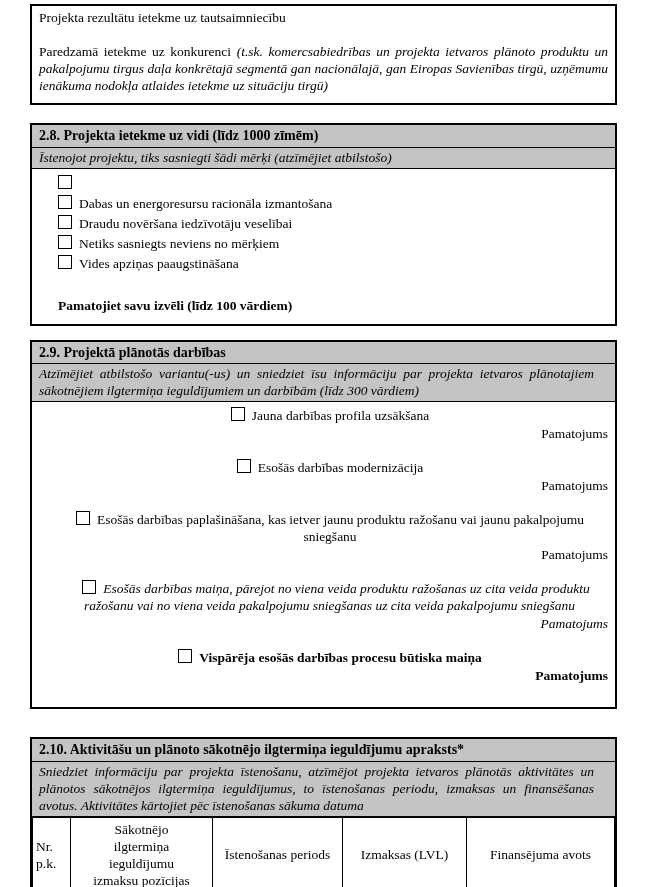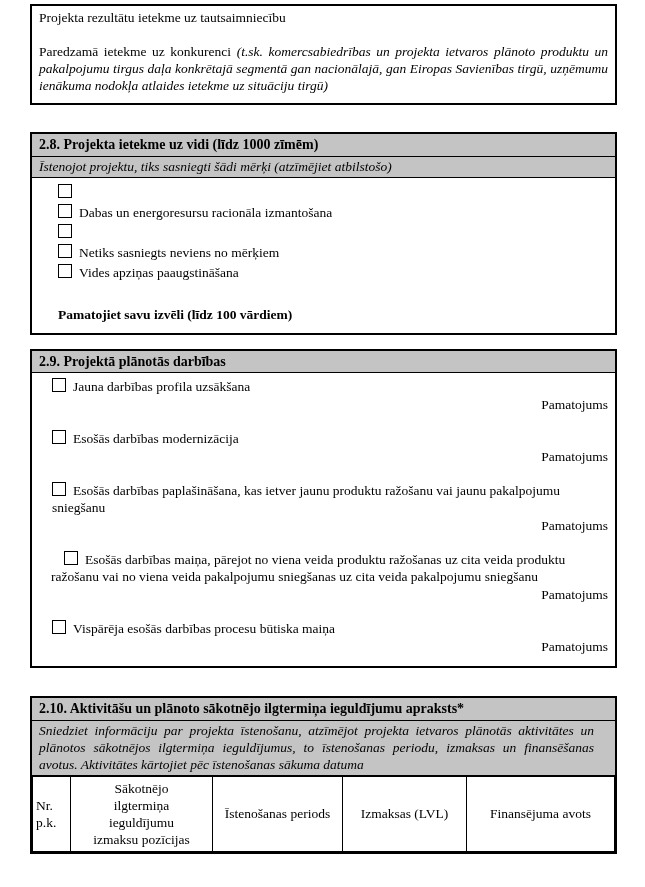--- a/index.html
+++ b/index.html
@@ -22,38 +22,38 @@
   .sec-title {
     background:#c4c4c4; font-weight:bold; font-size:14px;
     padding:2px 7px; border-bottom:1px solid #000;
   }
   .sec-sub {
     background:#c4c4c4; font-style:italic;
     padding:1px 21px 2px 7px; border-bottom:1px solid #000; text-align:justify;
   }
   .sec-body { padding:5px 7px 8px 7px; }
 
-  .s28 { margin-top:27px; }
+  .s28 { margin-top:18px; }
   .s29 { margin-top:14px; }
   .s210 { margin-top:28px; }
 
   .cb {
     display:inline-block; width:12px; height:12px;
     border:1px solid #000; background:#fff;
     margin-right:7px; vertical-align:-1px;
   }
   .opt { margin:1px 0 3px 19px; }
   .prompt { font-weight:bold; margin:25px 0 2px 19px; }
 
   .item { margin:0 0 17px 13px; }
-  .item:last-child { margin-bottom:3px; }
-  .item.wide { margin-left:12px; }
+  .item:last-child { margin-bottom:15px;font-weight:bold; }
+  .item.wide { margin-left:12px;font-style:italic; }
   .item.wide .item-line { text-indent:13px; }
   .item.wide .item-note { margin-left:13px; }
-  .item-line { text-align:left; }
+  .item-line { text-align:center; }
   .item-note { margin-top:1px;text-align:right; }
 
   
   .grid { width:100%; border-collapse:collapse; table-layout:fixed; }
   .grid th, .grid td {
     border:1px solid #000; padding:1px 4px; vertical-align:middle;
     overflow:hidden;
   }
   .grid th { font-weight:normal; text-align:center; white-space:pre-line; padding:3px 3px; }
   .grid th.th-nr { text-align:left; vertical-align:middle; }
@@ -67,29 +67,30 @@
     <div class="intro-title">Projekta rezultātu ietekme uz tautsaimniecību</div>
     <p class="intro-para"><span>Paredzamā ietekme uz konkurenci </span><span class="it">(t.sk. komercsabiedrības un projekta ietvaros plānoto produktu un pakalpojumu tirgus daļa konkrētajā segmentā gan nacionālajā, gan Eiropas Savienības tirgū, uzņēmumu ienākuma nodokļa atlaides ietekme uz situāciju tirgū)</span></p>
   </div>
 
   <div class="box s28">
     <div class="sec-title">2.8. Projekta ietekme uz vidi (līdz 1000 zīmēm)</div>
     <div class="sec-sub">Īstenojot projektu, tiks sasniegti šādi mērķi (atzīmējiet atbilstošo)</div>
     <div class="sec-body">
       <div class="opt"><span class="cb"></span></div>
       <div class="opt"><span class="cb"></span><span>Dabas un energoresursu racionāla izmantošana</span></div>
-      <div class="opt"><span class="cb"></span></div>
+      <div class="opt"><span class="cb"></span><span>Draudu novēršana iedzīvotāju veselībai</span></div>
       <div class="opt"><span class="cb"></span><span>Netiks sasniegts neviens no mērķiem</span></div>
       <div class="opt"><span class="cb"></span><span>Vides apziņas paaugstināšana</span></div>
       <div class="prompt">Pamatojiet savu izvēli (līdz 100 vārdiem)</div>
     </div>
   </div>
 
   <div class="box s29">
     <div class="sec-title">2.9. Projektā plānotās darbības</div>
+    <div class="sec-sub">Atzīmējiet atbilstošo variantu(-us) un sniedziet īsu informāciju par projekta ietvaros plānotajiem sākotnējiem ilgtermiņa ieguldījumiem un darbībām (līdz 300 vārdiem)</div>
     <div class="sec-body">
 
       <div class="item">
         <div class="item-line"><span class="cb"></span><span>Jauna darbības profila uzsākšana</span></div>
         <div class="item-note">Pamatojums</div>
       </div>
 
       <div class="item">
         <div class="item-line"><span class="cb"></span><span>Esošās darbības modernizācija</span></div>
         <div class="item-note">Pamatojums</div>

